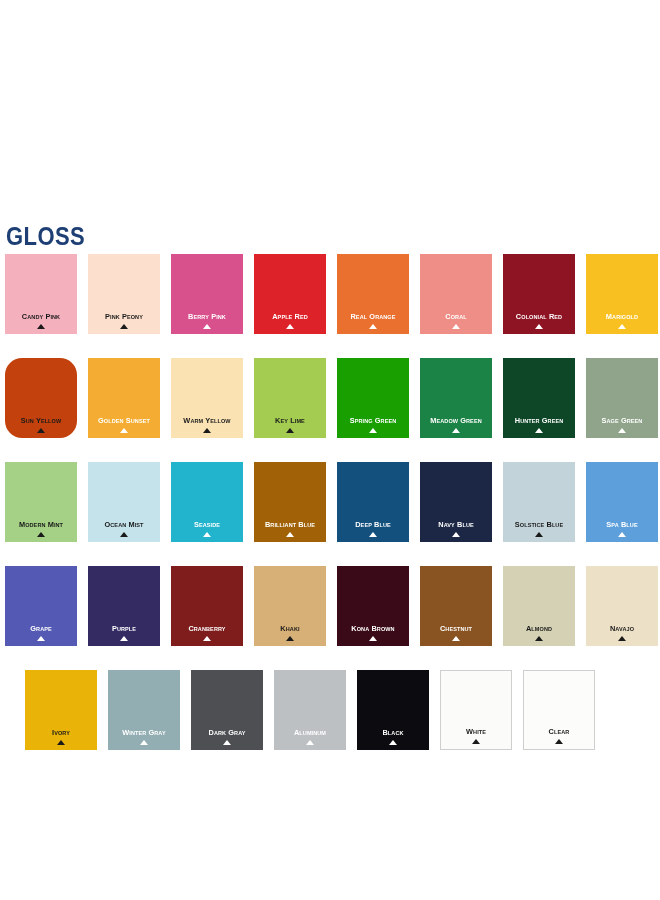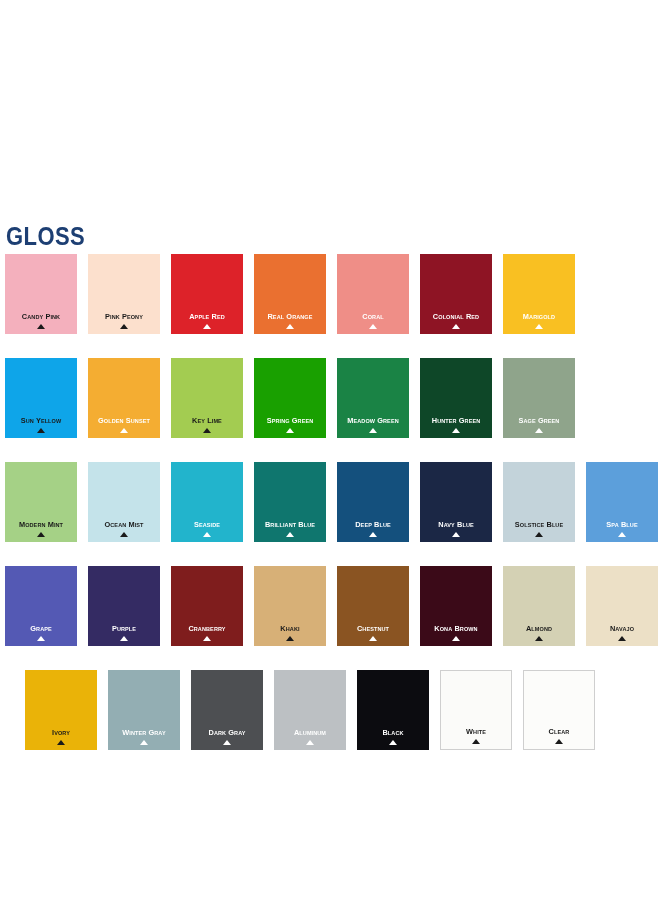--- a/index.html
+++ b/index.html
@@ -84,20 +84,24 @@
   <div id="grid">
       <div class="row">
         <div class="swatch" style="background: rgb(244, 176, 189);">
           <div class="sw-label" style="color: rgb(26, 26, 26);">Candy Pink</div>
           <div class="sw-tri" style="border-bottom-color: rgb(26, 26, 26);"></div>
         </div>
         <div class="swatch" style="background: rgb(252, 224, 205); text-decoration: underline;">
           <div class="sw-label" style="color: rgb(26, 26, 26);">Pink Peony</div>
           <div class="sw-tri" style="border-bottom-color: rgb(26, 26, 26);"></div>
         </div>
+        <div class="swatch" style="background: rgb(217, 81, 140);">
+          <div class="sw-label" style="color: rgb(255, 255, 255);">Berry Pink</div>
+          <div class="sw-tri" style="border-bottom-color: rgb(255, 255, 255);"></div>
+        </div>
         <div class="swatch" style="background: rgb(221, 34, 41);">
           <div class="sw-label" style="color: rgb(255, 255, 255);">Apple Red</div>
           <div class="sw-tri" style="border-bottom-color: rgb(255, 255, 255);"></div>
         </div>
         <div class="swatch" style="background: rgb(234, 112, 48); text-decoration: underline;">
           <div class="sw-label" style="color: rgb(255, 255, 255);">Real Orange</div>
           <div class="sw-tri" style="border-bottom-color: rgb(255, 255, 255);"></div>
         </div>
         <div class="swatch" style="background: rgb(239, 142, 135);">
           <div class="sw-label" style="color: rgb(255, 255, 255);">Coral</div>
@@ -106,28 +110,32 @@
         <div class="swatch" style="background: rgb(142, 20, 36);">
           <div class="sw-label" style="color: rgb(255, 255, 255);">Colonial Red</div>
           <div class="sw-tri" style="border-bottom-color: rgb(255, 255, 255);"></div>
         </div>
         <div class="swatch" style="background: rgb(249, 192, 34);">
           <div class="sw-label" style="color: rgb(255, 255, 255);">Marigold</div>
           <div class="sw-tri" style="border-bottom-color: rgb(255, 255, 255);"></div>
         </div>
       </div>
       <div class="row">
-        <div class="swatch" style="background: #0ea5e9;">
+        <div class="swatch" style="background: #c2410c; border-radius: 17px;">
           <div class="sw-label" style="color: rgb(26, 26, 26);">Sun Yellow</div>
           <div class="sw-tri" style="border-bottom-color: rgb(26, 26, 26);"></div>
         </div>
         <div class="swatch" style="background: rgb(244, 173, 50);">
           <div class="sw-label" style="color: rgb(255, 255, 255);">Golden Sunset</div>
           <div class="sw-tri" style="border-bottom-color: rgb(255, 255, 255);"></div>
         </div>
+        <div class="swatch" style="background: rgb(250, 226, 179);">
+          <div class="sw-label" style="color: rgb(26, 26, 26);">Warm Yellow</div>
+          <div class="sw-tri" style="border-bottom-color: rgb(26, 26, 26);"></div>
+        </div>
         <div class="swatch" style="background: rgb(163, 204, 81);">
           <div class="sw-label" style="color: rgb(26, 26, 26);">Key Lime</div>
           <div class="sw-tri" style="border-bottom-color: rgb(26, 26, 26);"></div>
         </div>
         <div class="swatch" style="background: rgb(25, 160, 0);">
           <div class="sw-label" style="color: rgb(255, 255, 255);">Spring Green</div>
           <div class="sw-tri" style="border-bottom-color: rgb(255, 255, 255);"></div>
         </div>
         <div class="swatch" style="background: rgb(26, 131, 69);">
           <div class="sw-label" style="color: rgb(255, 255, 255);">Meadow Green</div>
@@ -148,21 +156,21 @@
           <div class="sw-tri" style="border-bottom-color: rgb(26, 26, 26);"></div>
         </div>
         <div class="swatch" style="background: rgb(196, 227, 234);">
           <div class="sw-label" style="color: rgb(26, 26, 26);">Ocean Mist</div>
           <div class="sw-tri" style="border-bottom-color: rgb(26, 26, 26);"></div>
         </div>
         <div class="swatch" style="background: rgb(34, 180, 204);">
           <div class="sw-label" style="color: rgb(255, 255, 255);">Seaside</div>
           <div class="sw-tri" style="border-bottom-color: rgb(255, 255, 255);"></div>
         </div>
-        <div class="swatch" style="background: #0f766e;">
+        <div class="swatch" style="background: #a16207;">
           <div class="sw-label" style="color: rgb(255, 255, 255);">Brilliant Blue</div>
           <div class="sw-tri" style="border-bottom-color: rgb(255, 255, 255);"></div>
         </div>
         <div class="swatch" style="background: rgb(20, 80, 125); text-decoration: underline;">
           <div class="sw-label" style="color: rgb(255, 255, 255);">Deep Blue</div>
           <div class="sw-tri" style="border-bottom-color: rgb(255, 255, 255);"></div>
         </div>
         <div class="swatch" style="background: rgb(27, 39, 69);">
           <div class="sw-label" style="color: rgb(255, 255, 255);">Navy Blue</div>
           <div class="sw-tri" style="border-bottom-color: rgb(255, 255, 255);"></div>
@@ -186,28 +194,28 @@
           <div class="sw-tri" style="border-bottom-color: rgb(255, 255, 255);"></div>
         </div>
         <div class="swatch" style="background: #7f1d1d;">
           <div class="sw-label" style="color: rgb(255, 255, 255);">Cranberry</div>
           <div class="sw-tri" style="border-bottom-color: rgb(255, 255, 255);"></div>
         </div>
         <div class="swatch" style="background: rgb(215, 176, 119);">
           <div class="sw-label" style="color: rgb(26, 26, 26);">Khaki</div>
           <div class="sw-tri" style="border-bottom-color: rgb(26, 26, 26);"></div>
         </div>
+        <div class="swatch" style="background: rgb(59, 10, 24);">
+          <div class="sw-label" style="color: rgb(255, 255, 255);">Kona Brown</div>
+          <div class="sw-tri" style="border-bottom-color: rgb(255, 255, 255);"></div>
+        </div>
         <div class="swatch" style="background: rgb(138, 84, 34);">
           <div class="sw-label" style="color: rgb(255, 255, 255);">Chestnut</div>
           <div class="sw-tri" style="border-bottom-color: rgb(255, 255, 255);"></div>
         </div>
-        <div class="swatch" style="background: rgb(59, 10, 24);">
-          <div class="sw-label" style="color: rgb(255, 255, 255);">Kona Brown</div>
-          <div class="sw-tri" style="border-bottom-color: rgb(255, 255, 255);"></div>
-        </div>
         <div class="swatch" style="background: rgb(212, 209, 180);">
           <div class="sw-label" style="color: rgb(26, 26, 26);">Almond</div>
           <div class="sw-tri" style="border-bottom-color: rgb(26, 26, 26);"></div>
         </div>
         <div class="swatch" style="background: rgb(236, 224, 198);">
           <div class="sw-label" style="color: rgb(26, 26, 26);">Navajo</div>
           <div class="sw-tri" style="border-bottom-color: rgb(26, 26, 26);"></div>
         </div>
       </div>
       <div class="row">

